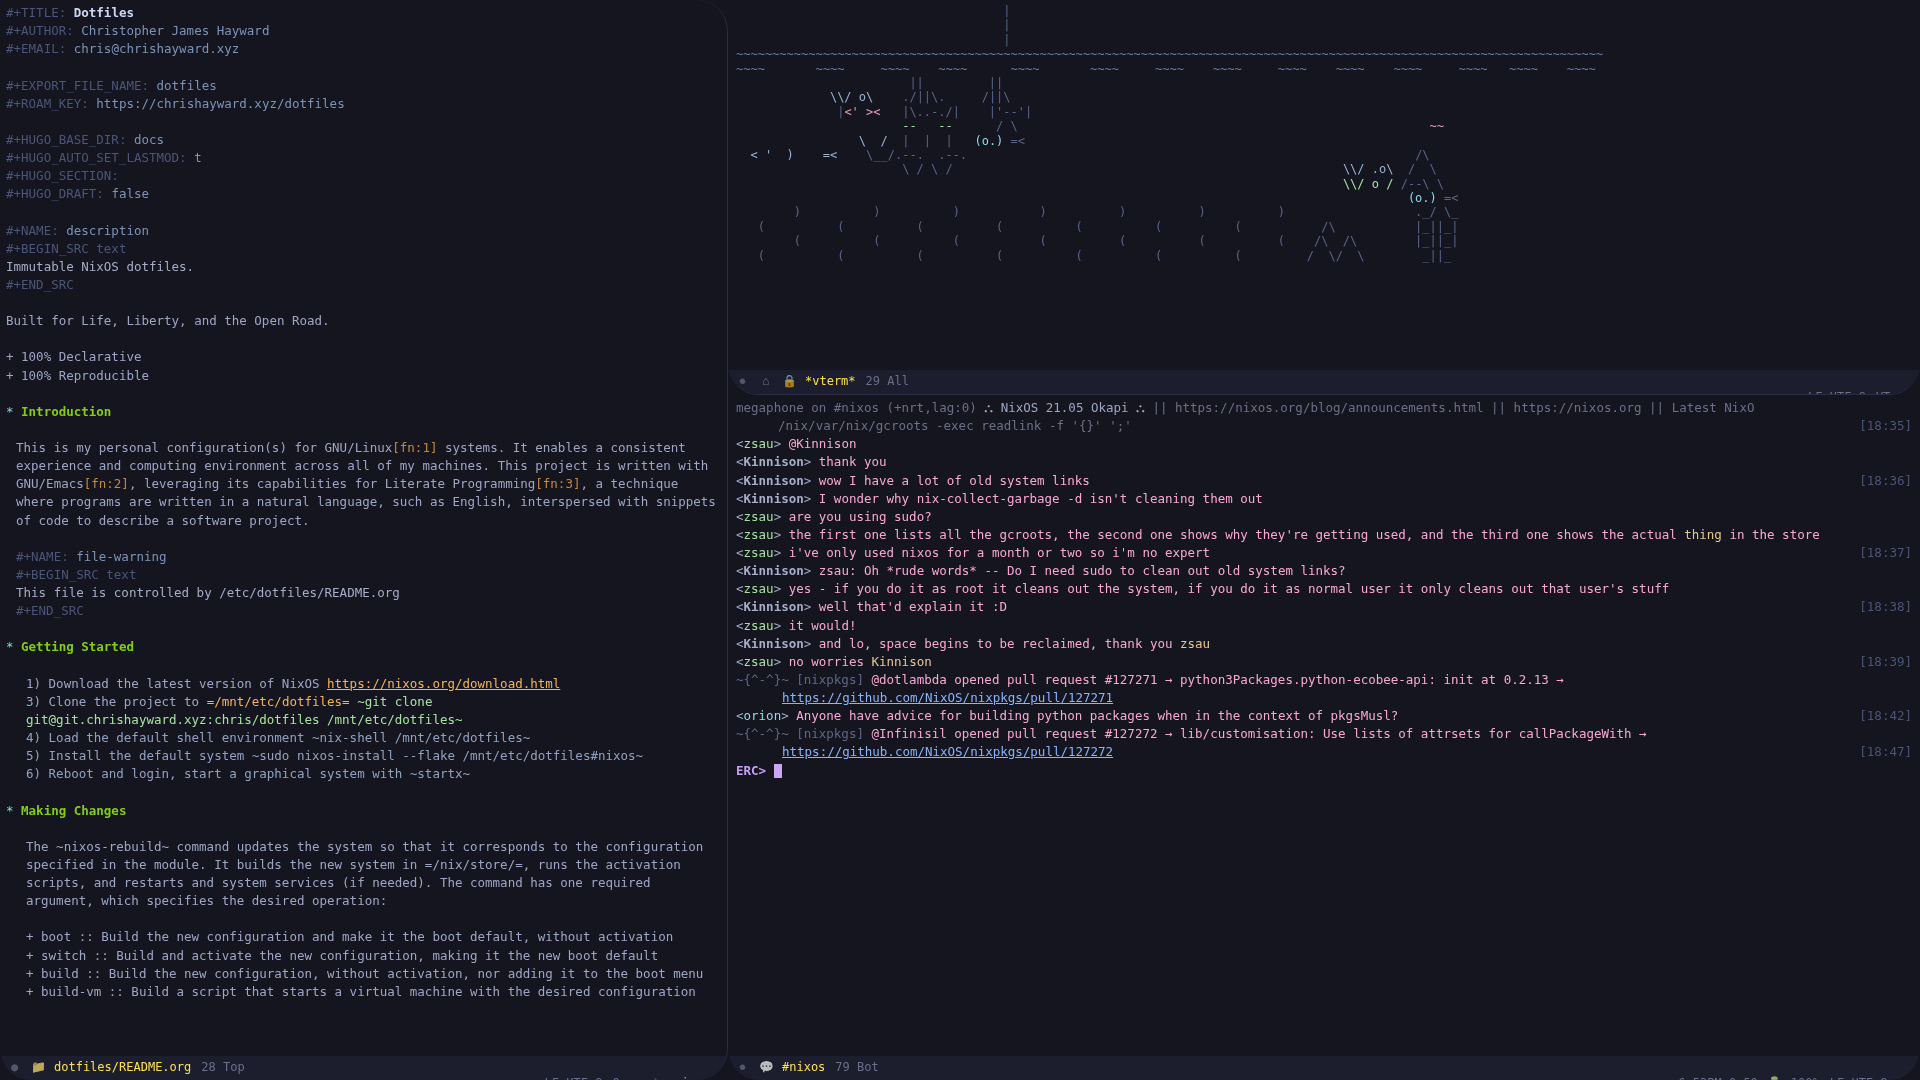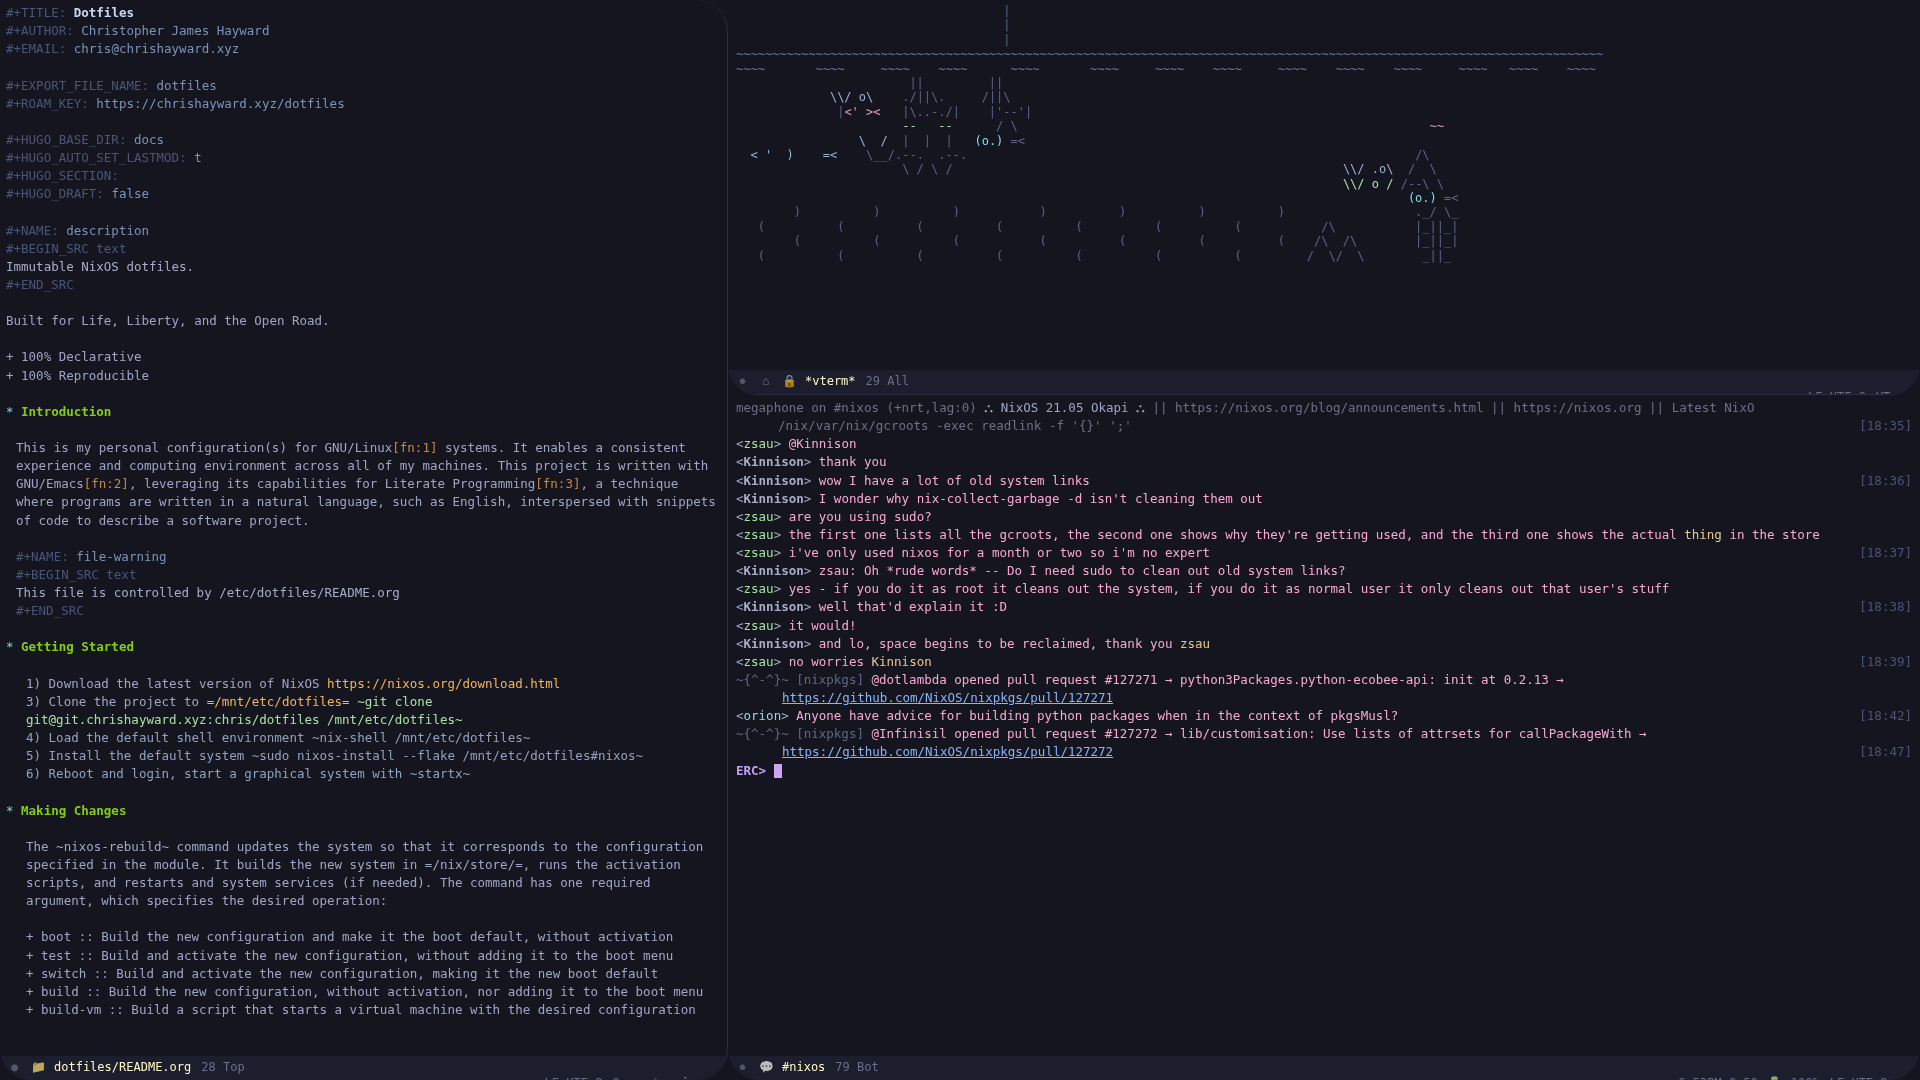--- a/index.html
+++ b/index.html
@@ -23,29 +23,29 @@
 
 .modeline {
   position:absolute; bottom:0; left:0; right:0;
   height:24px; background:#1c1e2e;
   display:flex; align-items:center; gap:10px;
   padding:0 8px; font-size:12px;
   color:#6a6f8a;
 }
 .modeline .left-g { display:flex; gap:10px; align-items:center; }
 .modeline .right-g { margin-left:auto; display:flex; gap:10px; align-items:center;margin-top:32px; }
-.modeline .accent { color:#fef9c3; }
+.modeline .accent { color:#fde047; }
 .modeline .branch { color:#89b4fa; }
 .ic { display:inline-block; width:13px; text-align:center; opacity:.7;}
 
 
 .kw { color:#4b5578; }
 .title { color:#cdd6f4; font-weight:bold; }
 .val { color:#7d93b8; }
-.link { color:#f5b458; }
+.link { color:#f5b458; text-decoration:underline; }
 .fn  { color:#c68a3d; }
 .src-begin { color:#4b5578; }
 .code  { color:#92a1bf; }
 .code-lit { color:#a6adc8; }
 .str   { color:#a7e3a0; }
 .hilit { color:#f5b458;}
 .h1 { color:#84cc16; font-weight:bold; }
 .star { color:#7fd7e7; }
 
 .ascii { color:#5a6489; white-space:pre; font-size:12px; line-height:1.2; }
@@ -113,21 +113,20 @@
     <div style="padding-left:20px"><span>3) Clone the project to </span><span class="hilit">=/mnt/etc/dotfiles=</span><span class="str"> ~git clone git@git.chrishayward.xyz:chris/dotfiles /mnt/etc/dotfiles~</span></div>
     <div style="padding-left:20px" class="code">4) Load the default shell environment ~nix-shell /mnt/etc/dotfiles~</div>
     <div style="padding-left:20px" class="code">5) Install the default system ~sudo nixos-install --flake /mnt/etc/dotfiles#nixos~</div>
     <div style="padding-left:20px" class="code">6) Reboot and login, start a graphical system with ~startx~</div>
     <br>
     <div><span class="star">* </span><span class="h1">Making Changes</span></div>
     <br>
     <div style="padding-left:20px">The ~nixos-rebuild~ command updates the system so that it corresponds to the configuration specified in the module. It builds the new system in =/nix/store/=, runs the activation scripts, and restarts and system services (if needed). The command has one required argument, which specifies the desired operation:</div>
     <br>
     <div style="padding-left:20px">+ boot :: Build the new configuration and make it the boot default, without activation</div>
-    <div style="padding-left:20px">+ test :: Build and activate the new configuration, without adding it to the boot menu</div>
     <div style="padding-left:20px">+ switch :: Build and activate the new configuration, making it the new boot default</div>
     <div style="padding-left:20px">+ build :: Build the new configuration, without activation, nor adding it to the boot menu</div>
     <div style="padding-left:20px">+ build-vm :: Build a script that starts a virtual machine with the desired configuration</div>
     <br>
     
     
     
     
   </div>
   <div class="modeline">

